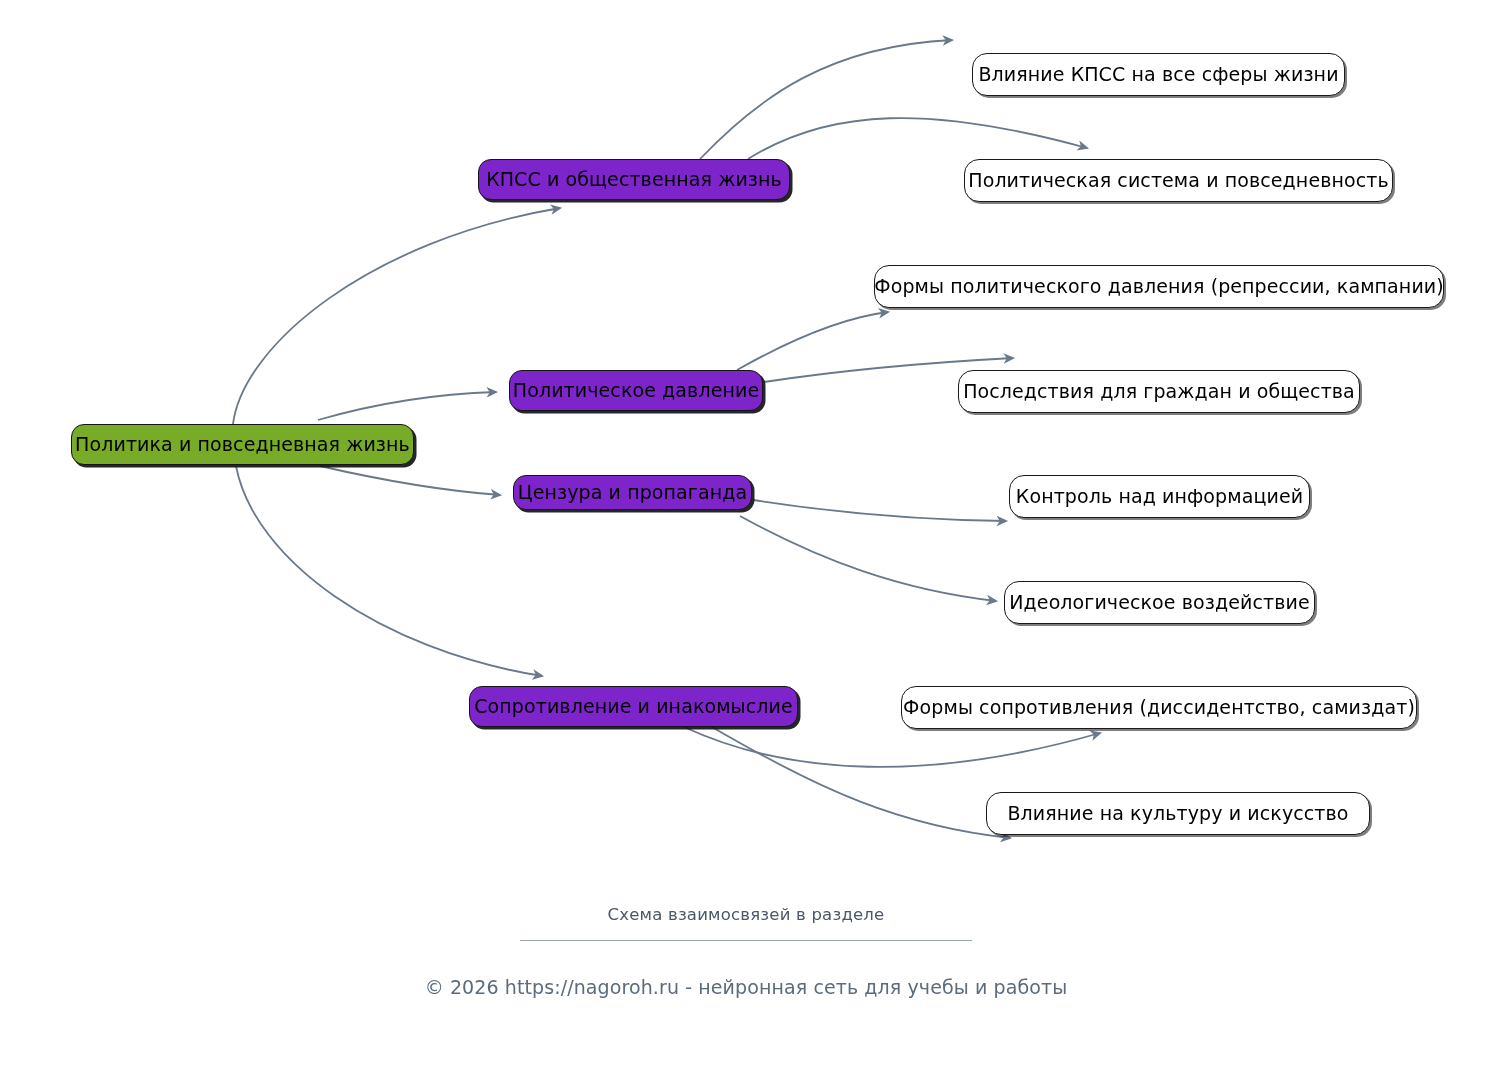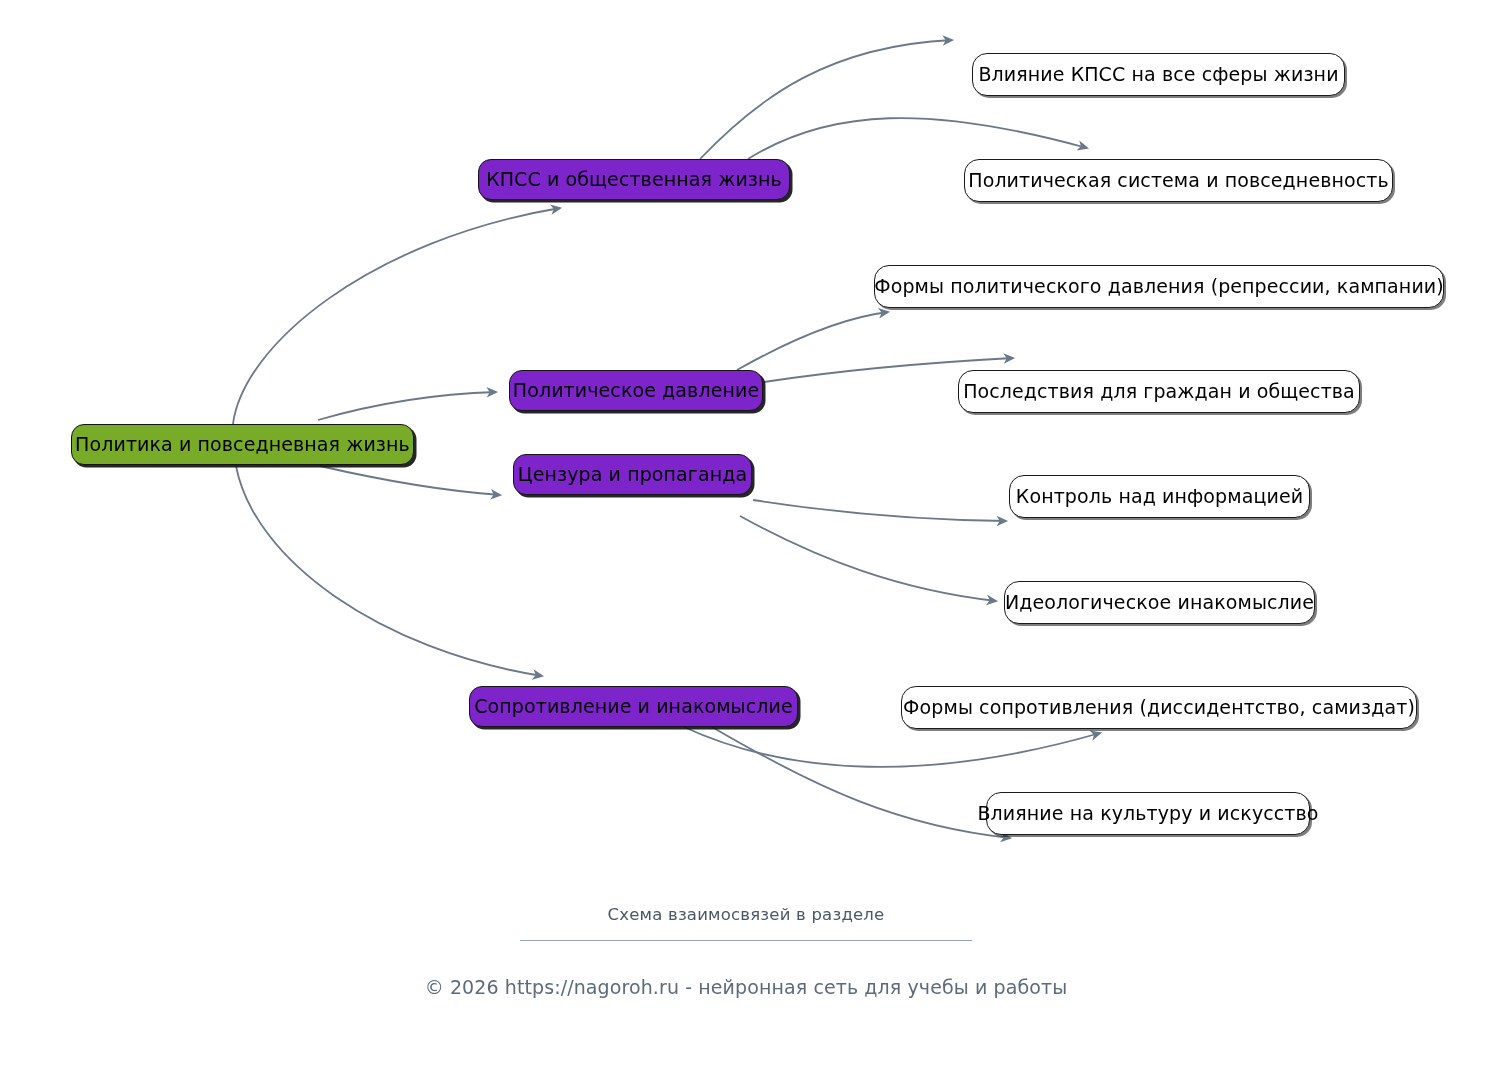--- a/index.html
+++ b/index.html
@@ -143,37 +143,37 @@
   <div class="node node-branch" style="left:509px; top:370px; width:254px; height:41px;">
     <span class="node-label">Политическое давление</span>
   </div>
   <div class="node node-leaf" style="left:958px; top:370px; width:402px; height:43px;">
     <span class="node-label">Последствия для граждан и общества</span>
   </div>
   <div class="node node-leaf" style="left:874px; top:265px; width:570px; height:43px;">
     <span class="node-label">Формы политического давления (репрессии, кампании)</span>
   </div>
 
-  <div class="node node-branch" style="left:513px; top:454px; width:239px; height:41px;">
+  <div class="node node-branch" style="left:513px; top:475px; width:239px; height:35px;">
     <span class="node-label">Цензура и пропаганда</span>
   </div>
   <div class="node node-leaf" style="left:1009px; top:475px; width:301px; height:43px;">
     <span class="node-label">Контроль над информацией</span>
   </div>
   <div class="node node-leaf" style="left:1004px; top:581px; width:311px; height:43px;">
-    <span class="node-label">Идеологическое инакомыслие</span>
+    <span class="node-label">Идеологическое воздействие</span>
   </div>
 
   <div class="node node-leaf" style="left:901px; top:686px; width:516px; height:43px;">
     <span class="node-label">Формы сопротивления (диссидентство, самиздат)</span>
   </div>
   <div class="node node-branch" style="left:469px; top:686px; width:329px; height:41px;">
     <span class="node-label">Сопротивление и инакомыслие</span>
   </div>
-  <div class="node node-leaf" style="left:986px; top:792px; width:324px; height:43px;">
+  <div class="node node-leaf" style="left:986px; top:792px; width:384px; height:43px;">
     <span class="node-label">Влияние на культуру и искусство</span>
   </div>
 
   <div id="footer">
     <div id="footer-title">Схема взаимосвязей в разделе</div>
     <div id="footer-rule"></div>
     <div id="footer-credit">© 2026 https://nagoroh.ru - нейронная сеть для учебы и работы</div>
   </div>
 
 </div>

